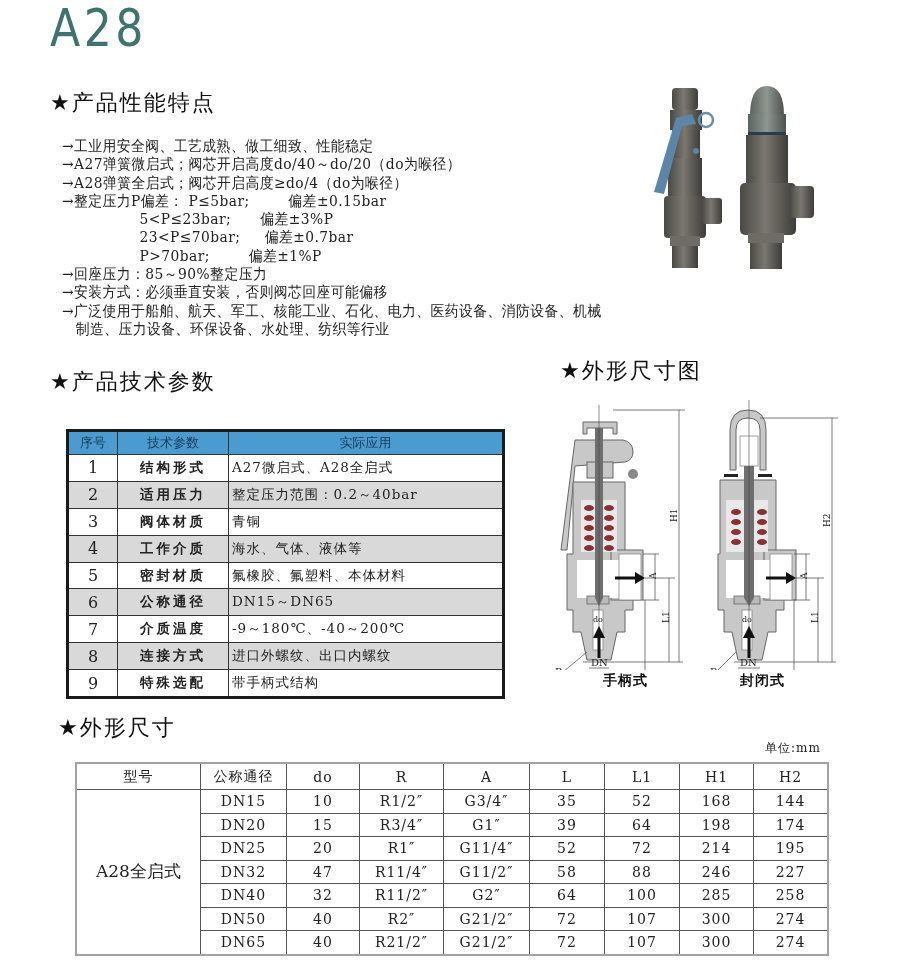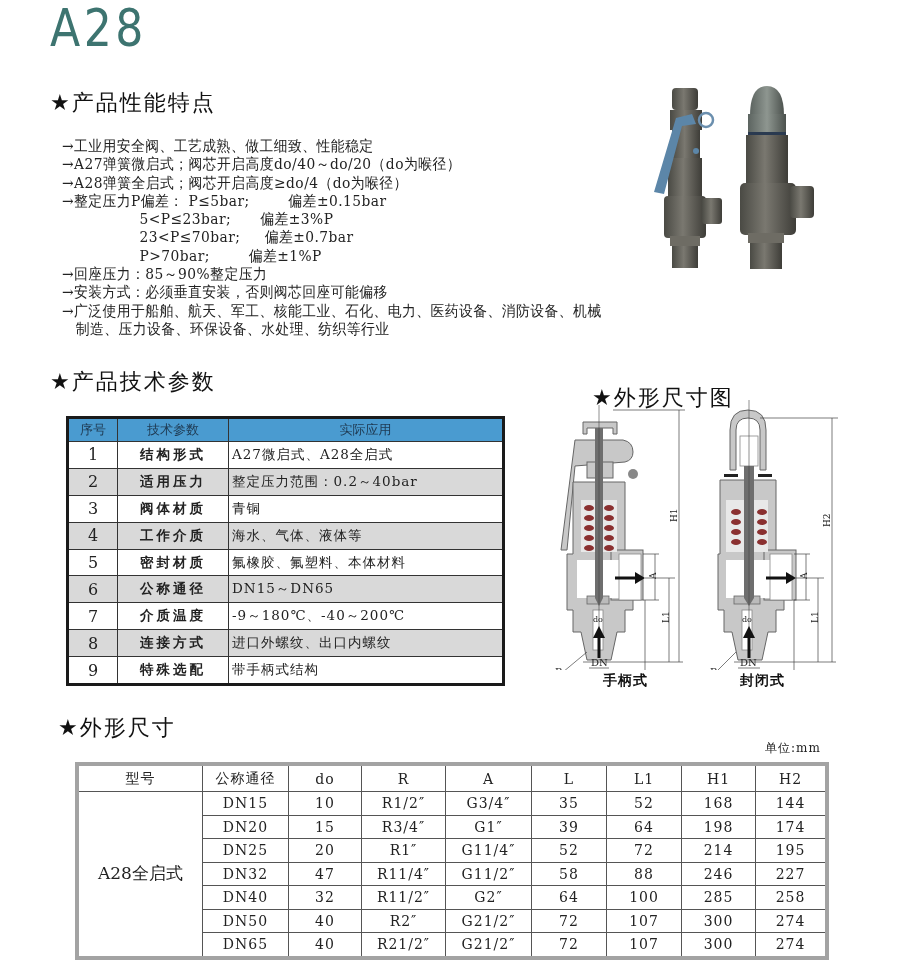--- a/index.html
+++ b/index.html
@@ -17,37 +17,37 @@
   
   .features { left:62px; top:137px; width:780px; font-size:15px; line-height:18.3px; color:#222; }
   .features .line { white-space:pre; letter-spacing:0.5px; transform:scaleX(0.92); transform-origin:left; }
   .features .indent { padding-left:15px; }
 
   
   .photo { left:620px; top:78px; width:200px; height:195px; }
 
   
   table { border-collapse:collapse; }
-  .tech { left:66px; top:416px; width:439px; border:3px solid #1a1a1a; }
+  .tech { left:66px; top:429px; width:439px; border:3px solid #1a1a1a; }
   .tech td, .tech th { border:1px solid #333; height:25.9px; padding:0; font-size:14px; }
   .tech th { background:#4a9bd0; color:#1f3a52; font-family:"DejaVu Sans", sans-serif; font-weight:normal; font-size:13px; height:22px; }
   .tech td.num { text-align:center; font-size:16px; width:48px; }
   .tech td.param { text-align:center; width:110px; font-family:"DejaVu Sans", sans-serif; font-weight:bold; letter-spacing:3px; font-size:13.5px; color:#222; }
   .tech td.val { padding-left:3px; letter-spacing:1px; font-size:13.5px; }
   .tech tr.alt td { background:#d9d9d9; }
 
   
   .diagram { top:400px; }
   .diag-caption { font-family:"DejaVu Sans", sans-serif; font-size:14px; font-weight:bold; letter-spacing:1px; color:#111; }
 
   
   .unit { left:765px; top:740px; font-size:12px; color:#222; letter-spacing:1px; }
 
   
-  .dims { left:75px; top:762px; width:754px; border:4px solid #a3a3a3; }
+  .dims { left:75px; top:762px; width:754px; border:2px solid #a3a3a3; }
   .dims td, .dims th { border:1px solid #555; text-align:center; font-size:14px; padding:0; letter-spacing:1px; }
   .dims th { font-weight:normal; height:25px; font-size:14px; }
   .dims td { height:22.5px; }
   .dims td.model { font-size:17px; letter-spacing:0; }
 </style>
 </head>
 <body>
 
 <div class="abs title">
   <span class="model">A28</span>
@@ -103,21 +103,21 @@
     <rect x="126" y="57" width="42" height="50" fill="url(#metal)"></rect>
     <rect x="120" y="105" width="56" height="52" rx="5" fill="url(#metal)"></rect>
     <rect x="170" y="108" width="24" height="32" rx="4" fill="url(#metal)"></rect>
     <rect x="128" y="155" width="36" height="10" fill="#6e6c64"></rect>
     <rect x="130" y="165" width="32" height="26" fill="url(#metal)"></rect>
   </svg>
 </div>
 
 <div class="abs section-h" style="left:50px; top:367px;">★产品技术参数</div>
 
-<div class="abs section-h" style="left:560px; top:383px;margin-left:32px;">★外形尺寸图</div>
+<div class="abs section-h" style="left:560px; top:356px;">★外形尺寸图</div>
 
 <table class="abs tech">
   <thead>
     <tr>
       <th style="width:48px;">序号</th>
       <th style="width:110px;">技术参数</th>
       <th>实际应用</th>
     </tr>
   </thead>
   <tbody>

